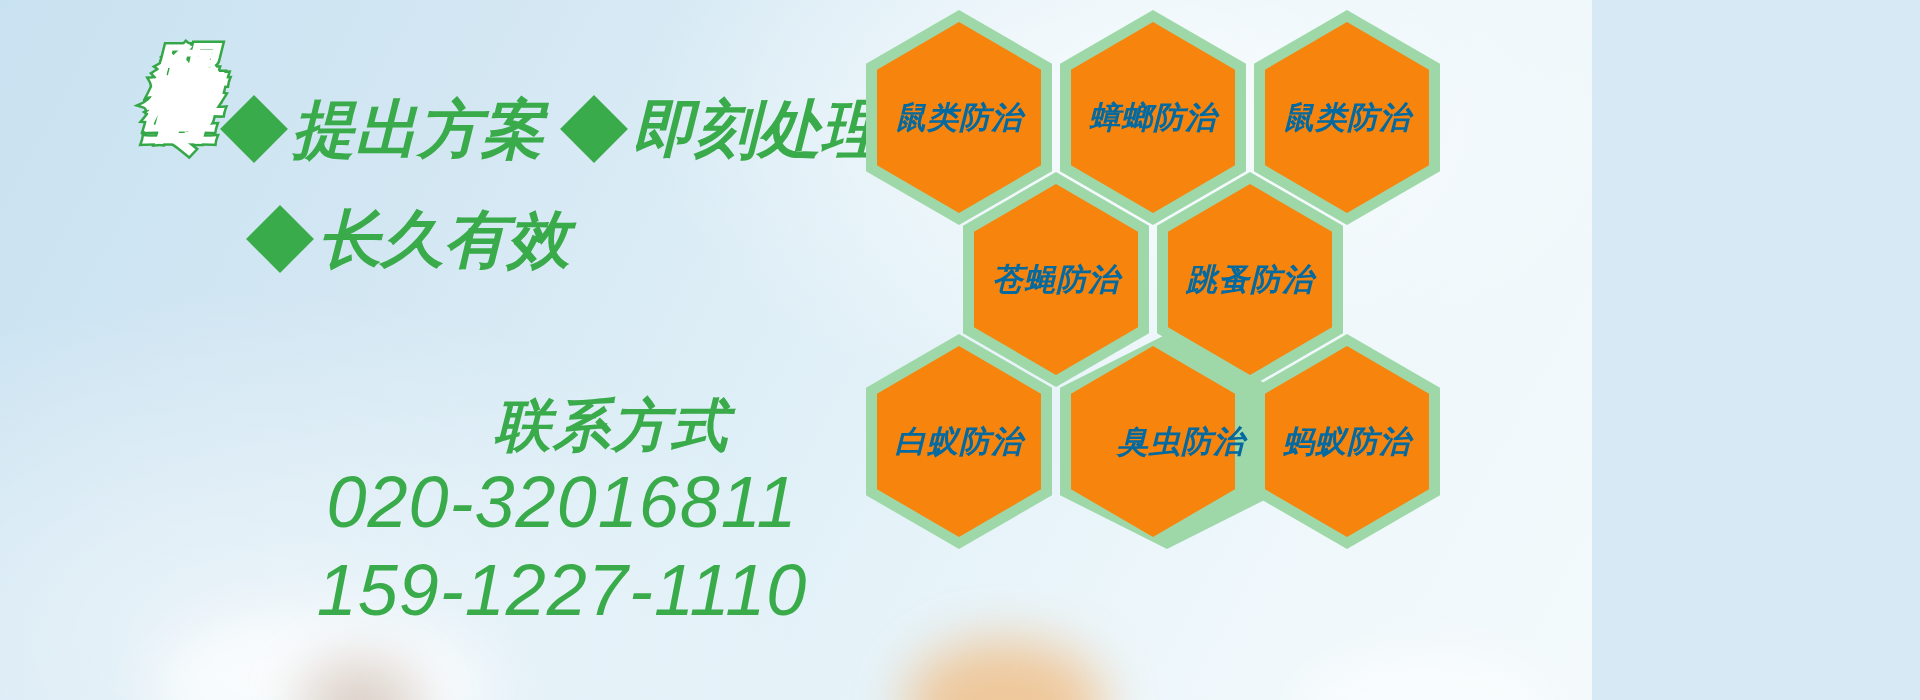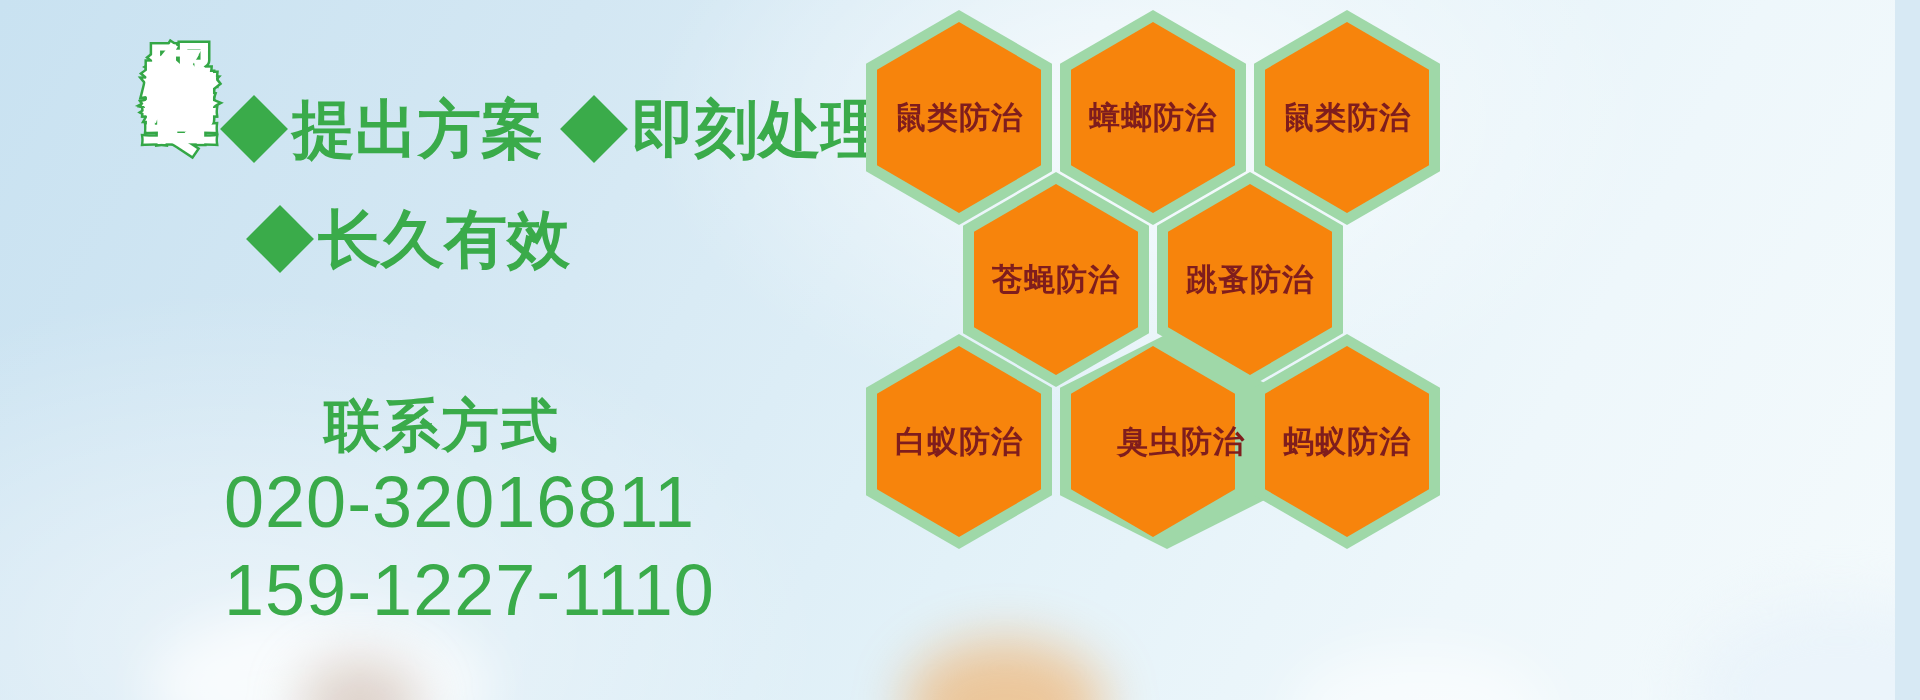--- a/index.html
+++ b/index.html
@@ -2,25 +2,26 @@
 <html><head>
 <meta charset="utf-8">
 <style>
   html, body { margin:0; padding:0; }
   body {
     width:1920px; height:700px; overflow:hidden;
     font-family:"Liberation Sans", sans-serif;
     background:#d7e9f4;
   }
   #banner {
-    position:relative; width:1895px; height:700px; overflow:hidden;
+    position:relative; width:1592px; height:700px; overflow:hidden;
     background:
       radial-gradient(ellipse 700px 420px at 1150px 120px, rgba(255,255,255,.75) 0%, rgba(255,255,255,0) 72%),
       radial-gradient(ellipse 820px 500px at 250px 640px, rgba(255,255,255,.55) 0%, rgba(255,255,255,0) 70%),
       linear-gradient(118deg, #c9e2f1 0%, #d3e7f3 26%, #e2f1f8 55%, #eef7fb 78%, #f4fafc 100%);
+    font-style: italic;
   }
   
   .blob { position:absolute; border-radius:50%; filter:blur(26px); pointer-events:none; }
   .blob.b1 { left:150px;  top:612px; width:340px; height:150px; background:rgba(255,255,255,.70); }
   .blob.b2 { left:300px;  top:660px; width:120px; height:90px;  background:rgba(196,168,150,.50); }
   .blob.b3 { left:905px;  top:640px; width:200px; height:130px; background:rgba(247,132,12,.40); }
   .blob.b4 { left:1290px; top:648px; width:260px; height:130px; background:rgba(255,255,255,.55); }
   .blob.b5 { left:1690px; top:600px; width:300px; height:180px; background:rgba(232,243,250,.8); }
 
   
@@ -48,21 +49,21 @@
     transform:rotate(45deg); flex:0 0 auto;
     margin-right:14px;
   }
   .slogan-text {
     font-size:63px; font-weight:bold; color:#3aab4a;
     letter-spacing:0px; white-space:nowrap; line-height:1;
   }
   .slogan-gap { width:26px; flex:0 0 auto; }
 
   
-  #contact { position:absolute; left:224px; top:392px; width:660px; text-align:left; }
+  #contact { position:absolute; left:232px; top:392px; width:660px; text-align:center; }
   #contact-label {
     font-size:57px; font-weight:bold; color:#3aab4a;
     letter-spacing:2px; line-height:1.18;
     padding-left:100px;
   }
   .phone {
     font-size:72px; color:#3aab4a; letter-spacing:1px; line-height:1.22;
     font-weight:normal;
   }
 
@@ -76,21 +77,21 @@
     clip-path: polygon(50% 0%, 100% 25%, 100% 75%, 50% 100%, 0% 75%, 0% 25%);
   }
   .hex-inner {
     position:absolute; left:11px; top:12px; width:164px; height:191px;
     background:#f7840c;
     -webkit-clip-path: polygon(50% 0%, 100% 25%, 100% 75%, 50% 100%, 0% 75%, 0% 25%);
     clip-path: polygon(50% 0%, 100% 25%, 100% 75%, 50% 100%, 0% 75%, 0% 25%);
   }
   .hex-label {
     position:relative; z-index:2;
-    color:#7f1d1d; font-size:31px; font-weight:bold;
+    color:#0369a1; font-size:31px; font-weight:bold;
     letter-spacing:1px; white-space:nowrap;
   }
   
   .hex.r1c1 { left:8px;   top:10px; }
   .hex.r1c2 { left:202px; top:10px; }
   .hex.r1c3 { left:396px; top:10px; }
   .hex.r2c1 { left:105px; top:172px; }
   .hex.r2c2 { left:299px; top:172px; }
   .hex.r3c1 { left:8px;   top:334px; }
   .hex.r3c2 { left:202px; top:334px;padding-left:28px; }

